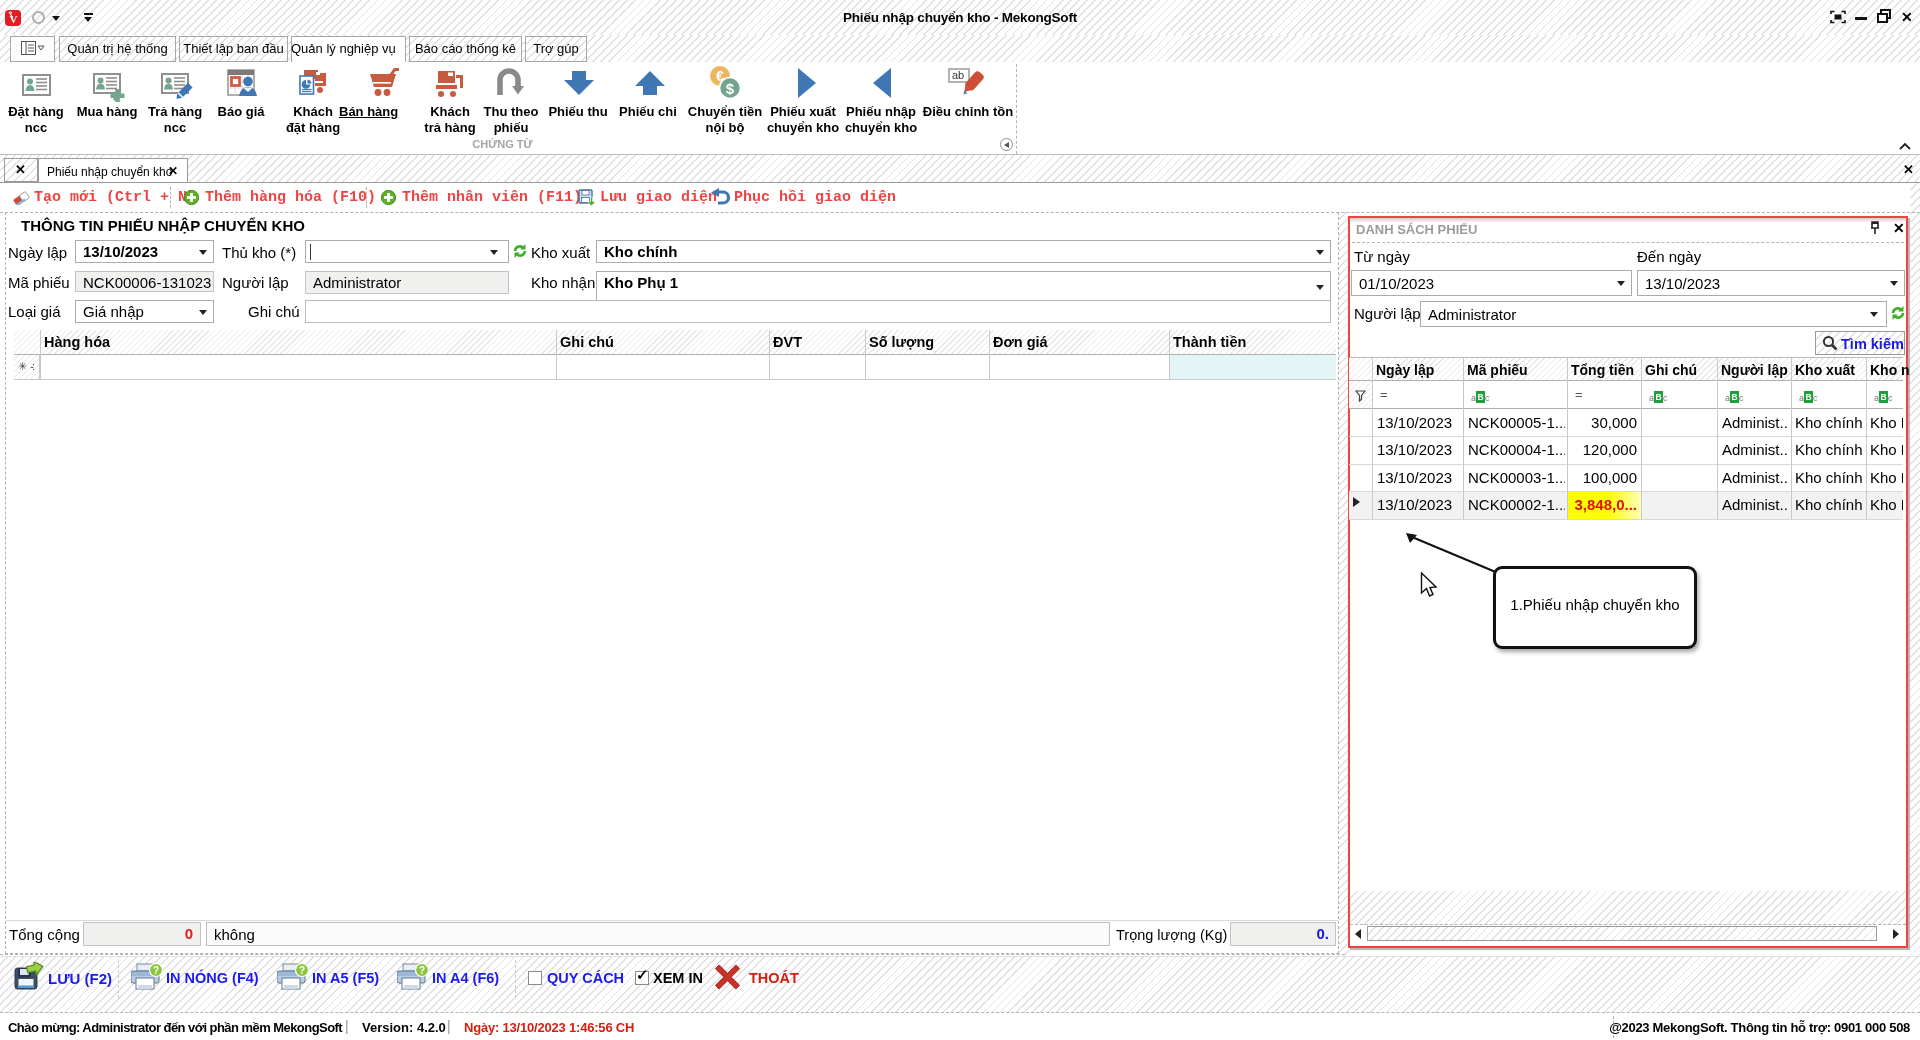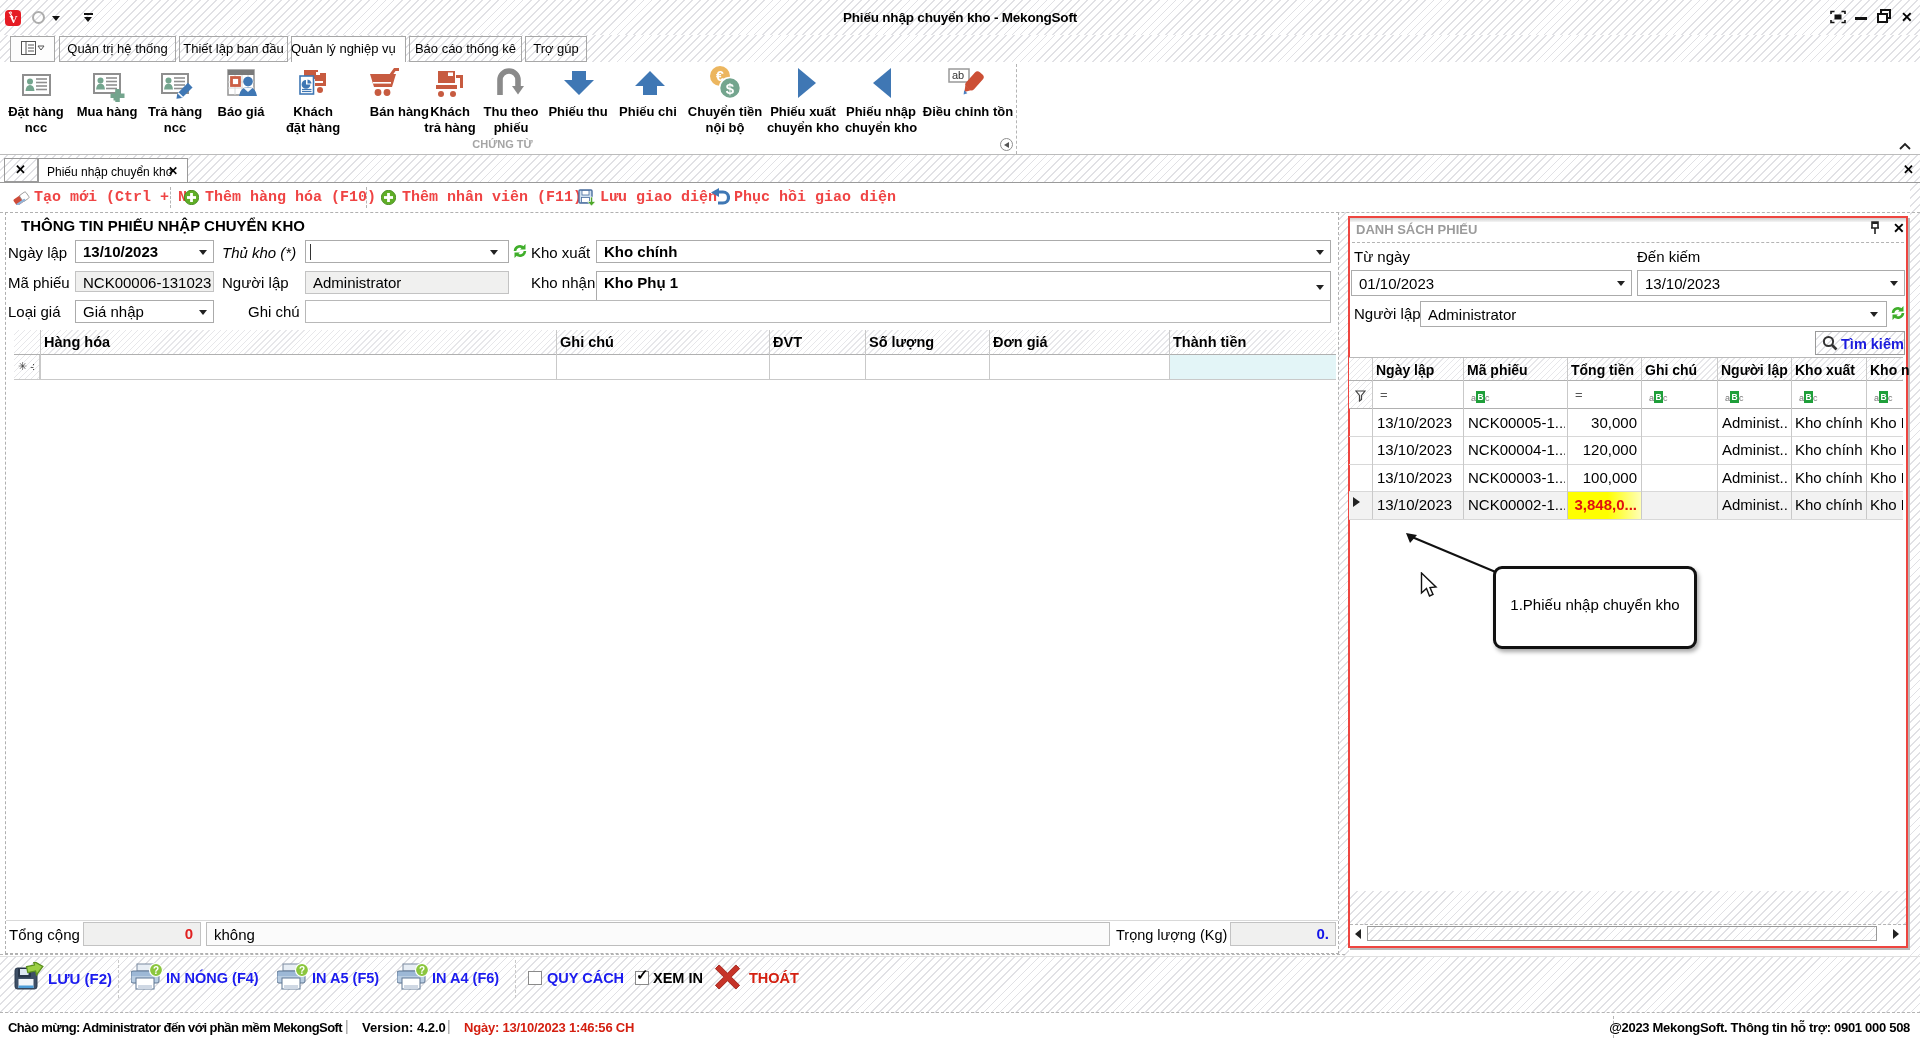--- a/index.html
+++ b/index.html
@@ -163,21 +163,21 @@
 
 <div class="abs" style="left:367px;top:66px;"><svg width="36" height="36" viewBox="0 0 36 36">
         <g fill="#c75b40">
           <path d="M3 8 h26 l-4 13 h-18 z"></path>
           <path d="M22 9 l5 -7 h5 v3 h-3.5 l-5 7 z"></path>
           <circle cx="11" cy="26.5" r="3.4"></circle>
           <circle cx="20" cy="26.5" r="3.4"></circle>
         </g>
         <rect x="6" y="16" width="18" height="1.6" fill="#fff"></rect>
       </svg></div>
-<div class="abs b" style="left:339px;top:104px;width:90px;text-align:right;font-size:13px;line-height:16px;">Bán hàng</div>
+<div class="abs b" style="left:339px;top:104px;width:90px;text-align:left;font-size:13px;line-height:16px;text-decoration:underline;">Bán hàng</div>
 
 <div class="abs" style="left:434px;top:68px;"><svg width="34" height="34" viewBox="0 0 34 34">
         <g fill="#c75b40">
           <rect x="4" y="3" width="17" height="12"></rect>
           <rect x="14" y="4.5" width="5" height="3.5" fill="#fff"></rect>
           <rect x="22" y="7" width="7" height="3"></rect>
           <rect x="26" y="7" width="3" height="13"></rect>
           <rect x="2" y="17" width="21" height="4"></rect>
           <rect x="19" y="15" width="10" height="3" fill="none"></rect>
           <circle cx="7" cy="26" r="3"></circle>
@@ -294,21 +294,21 @@
 <div class="dash-h" style="left:0;top:212px;width:1920px;"></div>
 <div class="abs" style="left:5px;top:212px;width:1334px;height:742px;border:1px dashed #b0b0b0;background:#fff;"></div>
 <div class="abs b" style="left:21px;top:217px;font-size:15px;">THÔNG TIN PHIẾU NHẬP CHUYỂN KHO</div>
 <div id="form">
 
 <div class="lbl" style="left:8px;top:244px;">Ngày lập</div>
 <div class="combo" style="left:75px;top:240px;width:139px;height:23px;">
       <div class="val b">13/10/2023</div>
       <div class="arr"></div>
     </div>
-<div class="lbl" style="left:222px;top:244px;font-style:italic;">Thủ kho (*)</div>
+<div class="lbl" style="left:222px;top:244px;">Thủ kho (*)</div>
 <div class="combo" style="left:305px;top:240px;width:204px;height:23px;">
       <div style="position:absolute;left:4px;top:3px;width:1px;height:16px;background:#333;"></div>
       <div class="arr" style="right:10px;"></div>
     </div>
 <div class="abs" style="left:512px;top:243px;"><svg width="16" height="16" viewBox="0 0 16 16">
         <path d="M3 8 a5 5 0 0 1 9 -2.6" fill="none" stroke="#3fae2a" stroke-width="2.6"></path>
         <path d="M13.5 1 v5.4 h-5.4 z" fill="#3fae2a"></path>
         <path d="M13 8 a5 5 0 0 1 -9 2.6" fill="none" stroke="#3fae2a" stroke-width="2.6"></path>
         <path d="M2.5 15 v-5.4 h5.4 z" fill="#3fae2a"></path>
       </svg></div>
@@ -381,21 +381,21 @@
 <div class="abs" style="left:1348px;top:216px;width:560px;height:732px;border:2px solid #ee4540;background:#fff;box-shadow:2px 2px 0 #b9b9b9;"></div>
 <div class="abs" style="left:1350px;top:218px;width:556px;height:4px;background:linear-gradient(#cfcfcf,#f5f5f5);"></div>
 <div class="abs b" style="left:1356px;top:222px;font-size:13px;color:#9b9b9b;">DANH SÁCH PHIẾU</div>
 <div class="abs" style="left:1869px;top:221px;"><svg width="12" height="14" viewBox="0 0 12 14">
         <path d="M3 1 h6 v6 h-6 z M2 7 h8 M6 7 v6" stroke="#222" stroke-width="1.6" fill="none"></path>
         <path d="M3 1 h6 v2 h-6 z" fill="#222"></path>
       </svg></div>
 <div class="abs b" style="left:1893px;top:220px;font-size:14px;">✕</div>
 <div class="dash-h" style="left:1352px;top:242px;width:552px;"></div>
 <div class="lbl" style="left:1354px;top:248px;">Từ ngày</div>
-<div class="lbl" style="left:1637px;top:248px;">Đến kiếm</div>
+<div class="lbl" style="left:1637px;top:248px;">Đến ngày</div>
 <div class="combo" style="left:1351px;top:270px;width:281px;height:26px;">
       <div class="val" style="top:4px;">01/10/2023</div>
       <div class="arr"></div>
     </div>
 <div class="combo" style="left:1637px;top:270px;width:268px;height:26px;">
       <div class="val" style="top:4px;">13/10/2023</div>
       <div class="arr"></div>
     </div>
 <div class="lbl" style="left:1354px;top:305px;">Người lập</div>
 <div class="combo" style="left:1420px;top:301px;width:467px;height:26px;">

